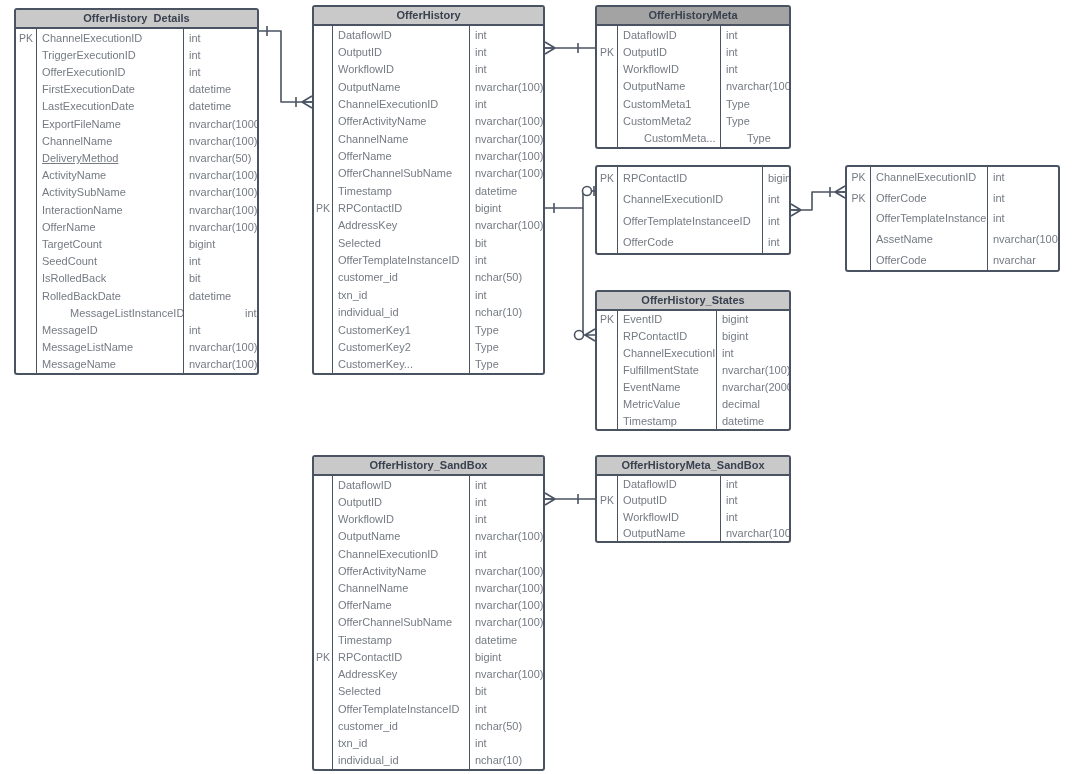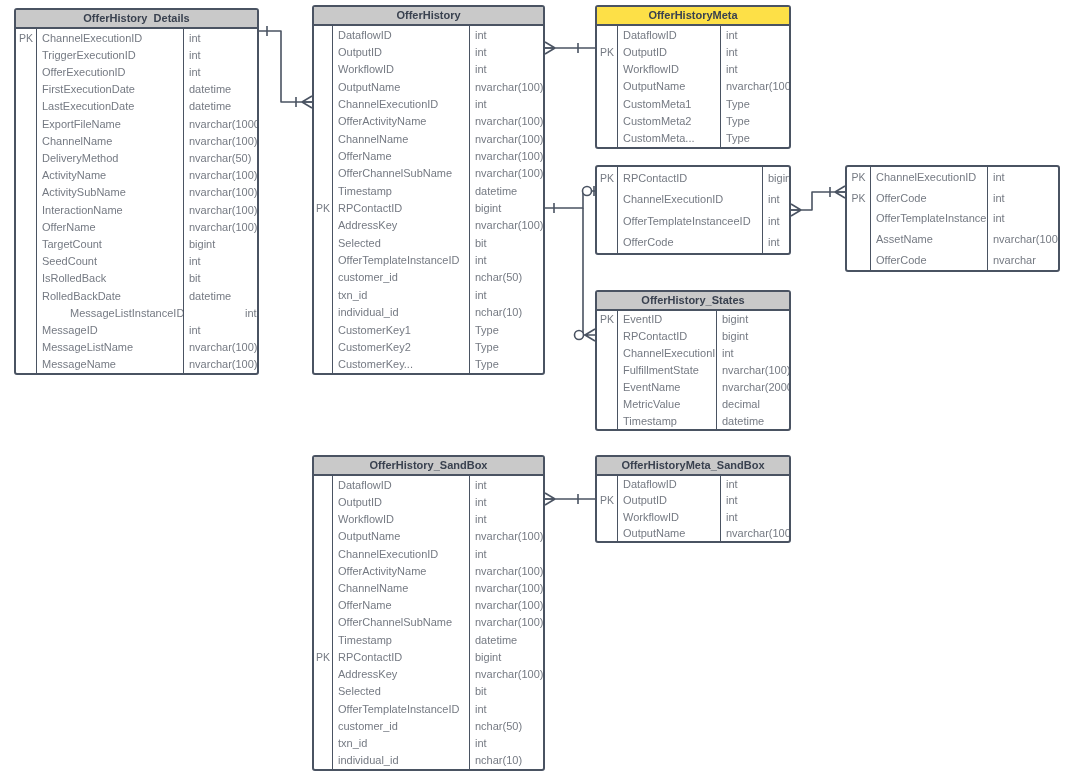--- a/index.html
+++ b/index.html
@@ -71,21 +71,21 @@
         <div class="body">
           <div class="vline" style="left: 20px; background: rgb(74, 83, 98);"></div>
           <div class="vline" style="left: 167px; background: rgb(74, 83, 98);"></div>
           <div class="row" style="color: rgb(117, 122, 131);"><span class="cell-pk" style="width: 20px;">PK</span><span class="cell-name" style="width: 147px;">ChannelExecutionID</span><span class="cell-type">int</span></div>
           <div class="row" style="color: rgb(117, 122, 131);"><span class="cell-pk" style="width: 20px;"></span><span class="cell-name" style="width: 147px;">TriggerExecutionID</span><span class="cell-type">int</span></div>
           <div class="row" style="color: rgb(117, 122, 131);"><span class="cell-pk" style="width: 20px;"></span><span class="cell-name" style="width: 147px;">OfferExecutionID</span><span class="cell-type">int</span></div>
           <div class="row" style="color: rgb(117, 122, 131);"><span class="cell-pk" style="width: 20px;"></span><span class="cell-name" style="width: 147px;">FirstExecutionDate</span><span class="cell-type">datetime</span></div>
           <div class="row" style="color: rgb(117, 122, 131);"><span class="cell-pk" style="width: 20px;"></span><span class="cell-name" style="width: 147px;">LastExecutionDate</span><span class="cell-type">datetime</span></div>
           <div class="row" style="color: rgb(117, 122, 131);"><span class="cell-pk" style="width: 20px;"></span><span class="cell-name" style="width: 147px;">ExportFileName</span><span class="cell-type">nvarchar(1000)</span></div>
           <div class="row" style="color: rgb(117, 122, 131);"><span class="cell-pk" style="width: 20px;"></span><span class="cell-name" style="width: 147px;">ChannelName</span><span class="cell-type">nvarchar(100)</span></div>
-          <div class="row" style="color: rgb(117, 122, 131);"><span class="cell-pk" style="width: 20px;"></span><span class="cell-name" style="width: 147px;">DeliveryMethod</span><span class="cell-type">nvarchar(50)</span></div>
+          <div class="row" style="color: rgb(117, 122, 131);"><span class="cell-pk" style="width: 20px;"></span><span class="cell-name" style="width: 147px; text-decoration: underline;">DeliveryMethod</span><span class="cell-type">nvarchar(50)</span></div>
           <div class="row" style="color: rgb(117, 122, 131);"><span class="cell-pk" style="width: 20px;"></span><span class="cell-name" style="width: 147px;">ActivityName</span><span class="cell-type">nvarchar(100)</span></div>
           <div class="row" style="color: rgb(117, 122, 131);"><span class="cell-pk" style="width: 20px;"></span><span class="cell-name" style="width: 147px;">ActivitySubName</span><span class="cell-type">nvarchar(100)</span></div>
           <div class="row" style="color: rgb(117, 122, 131);"><span class="cell-pk" style="width: 20px;"></span><span class="cell-name" style="width: 147px;">InteractionName</span><span class="cell-type">nvarchar(100)</span></div>
           <div class="row" style="color: rgb(117, 122, 131);"><span class="cell-pk" style="width: 20px;"></span><span class="cell-name" style="width: 147px;">OfferName</span><span class="cell-type">nvarchar(100)</span></div>
           <div class="row" style="color: rgb(117, 122, 131);"><span class="cell-pk" style="width: 20px;"></span><span class="cell-name" style="width: 147px;">TargetCount</span><span class="cell-type">bigint</span></div>
           <div class="row" style="color: rgb(117, 122, 131);"><span class="cell-pk" style="width: 20px;"></span><span class="cell-name" style="width: 147px;">SeedCount</span><span class="cell-type">int</span></div>
           <div class="row" style="color: rgb(117, 122, 131);"><span class="cell-pk" style="width: 20px;"></span><span class="cell-name" style="width: 147px;">IsRolledBack</span><span class="cell-type">bit</span></div>
           <div class="row" style="color: rgb(117, 122, 131);"><span class="cell-pk" style="width: 20px;"></span><span class="cell-name" style="width: 147px;">RolledBackDate</span><span class="cell-type">datetime</span></div>
           <div class="row" style="color: rgb(117, 122, 131); gap: 28px;"><span class="cell-pk" style="width: 20px;"></span><span class="cell-name" style="width: 147px;">MessageListInstanceID</span><span class="cell-type">int</span></div>
           <div class="row" style="color: rgb(117, 122, 131);"><span class="cell-pk" style="width: 20px;"></span><span class="cell-name" style="width: 147px;">MessageID</span><span class="cell-type">int</span></div>
@@ -114,31 +114,31 @@
           <div class="row" style="color: rgb(117, 122, 131);"><span class="cell-pk" style="width: 18px;"></span><span class="cell-name" style="width: 137px;">OfferTemplateInstanceID</span><span class="cell-type">int</span></div>
           <div class="row" style="color: rgb(117, 122, 131);"><span class="cell-pk" style="width: 18px;"></span><span class="cell-name" style="width: 137px;">customer_id</span><span class="cell-type">nchar(50)</span></div>
           <div class="row" style="color: rgb(117, 122, 131);"><span class="cell-pk" style="width: 18px;"></span><span class="cell-name" style="width: 137px;">txn_id</span><span class="cell-type">int</span></div>
           <div class="row" style="color: rgb(117, 122, 131);"><span class="cell-pk" style="width: 18px;"></span><span class="cell-name" style="width: 137px;">individual_id</span><span class="cell-type">nchar(10)</span></div>
           <div class="row" style="color: rgb(117, 122, 131);"><span class="cell-pk" style="width: 18px;"></span><span class="cell-name" style="width: 137px;">CustomerKey1</span><span class="cell-type">Type</span></div>
           <div class="row" style="color: rgb(117, 122, 131);"><span class="cell-pk" style="width: 18px;"></span><span class="cell-name" style="width: 137px;">CustomerKey2</span><span class="cell-type">Type</span></div>
           <div class="row" style="color: rgb(117, 122, 131);"><span class="cell-pk" style="width: 18px;"></span><span class="cell-name" style="width: 137px;">CustomerKey...</span><span class="cell-type">Type</span></div>
         </div>
       </div>
       <div class="table" style="left: 595px; top: 5px; width: 196px; height: 144px; border-color: rgb(74, 83, 98);">
-        <div class="hd" style="background: #fde047; color: rgb(57, 65, 79); border-color: rgb(74, 83, 98);">OfferHistoryMeta</div>
+        <div class="hd" style="background: #a3a3a3; color: rgb(57, 65, 79); border-color: rgb(74, 83, 98);">OfferHistoryMeta</div>
         <div class="body">
           <div class="vline" style="left: 20px; background: rgb(74, 83, 98);"></div>
           <div class="vline" style="left: 123px; background: rgb(74, 83, 98);"></div>
           <div class="row" style="color: rgb(117, 122, 131);"><span class="cell-pk" style="width: 20px;"></span><span class="cell-name" style="width: 103px;">DataflowID</span><span class="cell-type">int</span></div>
           <div class="row" style="color: rgb(117, 122, 131);"><span class="cell-pk" style="width: 20px;">PK</span><span class="cell-name" style="width: 103px;">OutputID</span><span class="cell-type">int</span></div>
           <div class="row" style="color: rgb(117, 122, 131);"><span class="cell-pk" style="width: 20px;"></span><span class="cell-name" style="width: 103px;">WorkflowID</span><span class="cell-type">int</span></div>
           <div class="row" style="color: rgb(117, 122, 131);"><span class="cell-pk" style="width: 20px;"></span><span class="cell-name" style="width: 103px;">OutputName</span><span class="cell-type">nvarchar(100)</span></div>
           <div class="row" style="color: rgb(117, 122, 131);"><span class="cell-pk" style="width: 20px;"></span><span class="cell-name" style="width: 103px;">CustomMeta1</span><span class="cell-type">Type</span></div>
           <div class="row" style="color: rgb(117, 122, 131);"><span class="cell-pk" style="width: 20px;"></span><span class="cell-name" style="width: 103px;">CustomMeta2</span><span class="cell-type">Type</span></div>
-          <div class="row" style="color: rgb(117, 122, 131);"><span class="cell-pk" style="width: 20px;"></span><span class="cell-name" style="width: 103px;">CustomMeta...</span><span class="cell-type">Type</span></div>
+          <div class="row" style="color: rgb(117, 122, 131); padding-left: 21px;"><span class="cell-pk" style="width: 20px;"></span><span class="cell-name" style="width: 103px;">CustomMeta...</span><span class="cell-type">Type</span></div>
         </div>
       </div>
       <div class="table" style="left: 595px; top: 165px; width: 196px; height: 90px; border-color: rgb(74, 83, 98);">
         <div class="body">
           <div class="vline" style="left: 20px; background: rgb(74, 83, 98);"></div>
           <div class="vline" style="left: 165px; background: rgb(74, 83, 98);"></div>
           <div class="row" style="color: rgb(117, 122, 131);"><span class="cell-pk" style="width: 20px;">PK</span><span class="cell-name" style="width: 145px;">RPContactID</span><span class="cell-type">bigint</span></div>
           <div class="row" style="color: rgb(117, 122, 131);"><span class="cell-pk" style="width: 20px;"></span><span class="cell-name" style="width: 145px;">ChannelExecutionID</span><span class="cell-type">int</span></div>
           <div class="row" style="color: rgb(117, 122, 131);"><span class="cell-pk" style="width: 20px;"></span><span class="cell-name" style="width: 145px;">OfferTemplateInstanceeID</span><span class="cell-type">int</span></div>
           <div class="row" style="color: rgb(117, 122, 131);"><span class="cell-pk" style="width: 20px;"></span><span class="cell-name" style="width: 145px;">OfferCode</span><span class="cell-type">int</span></div>

